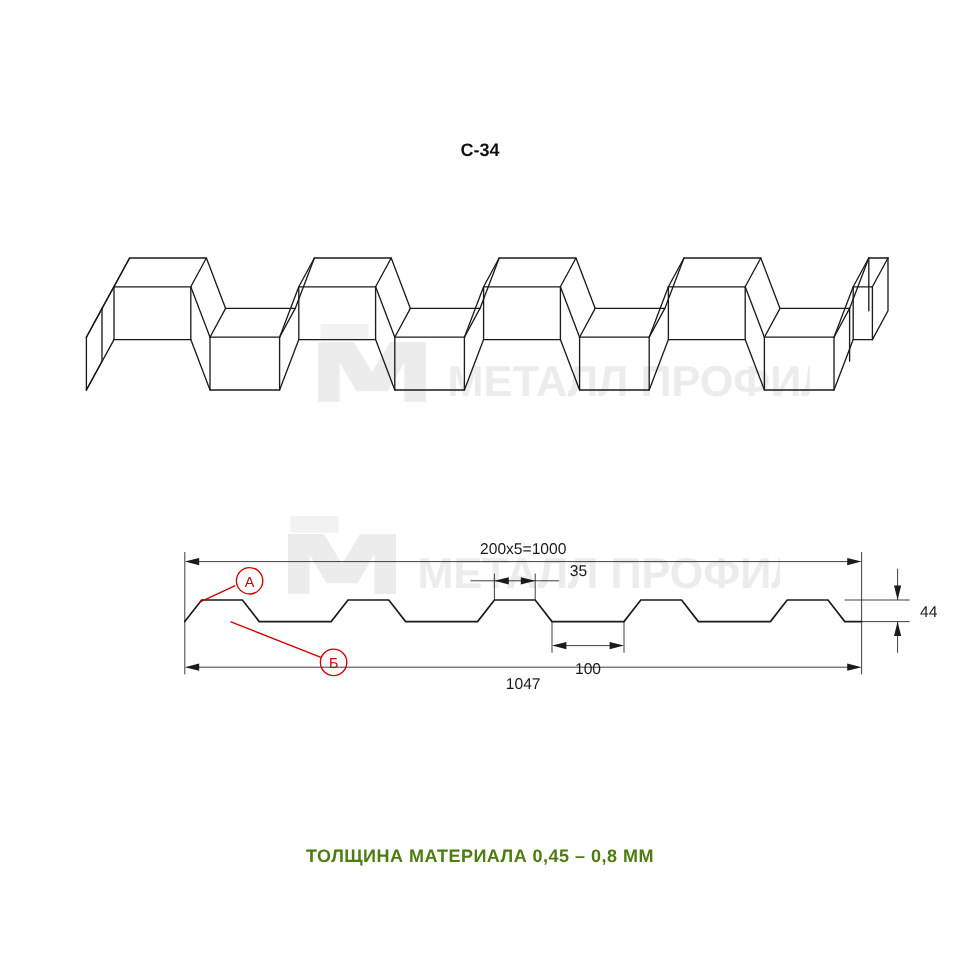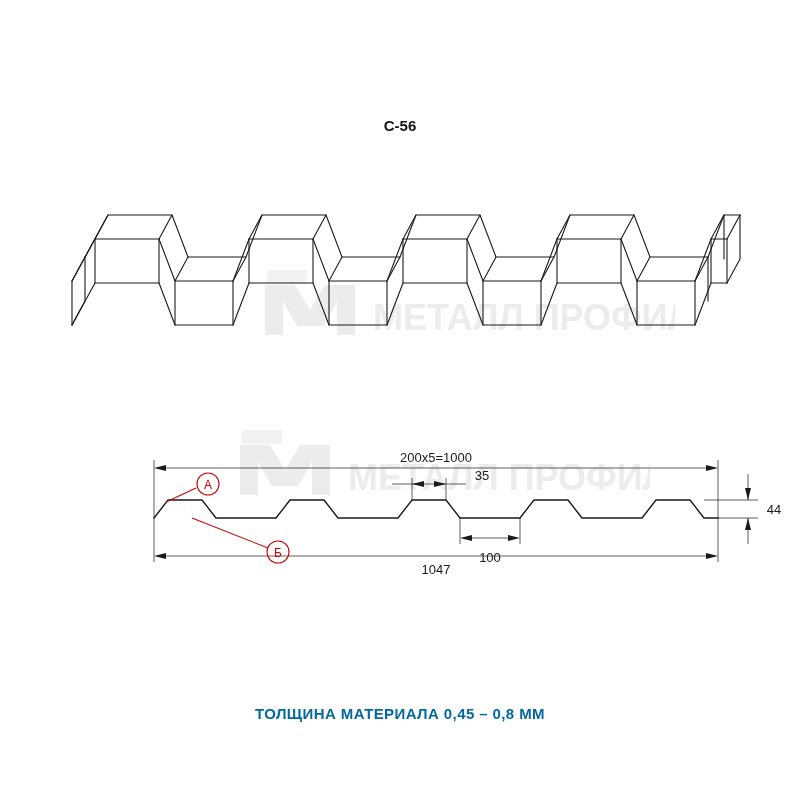--- a/index.html
+++ b/index.html
@@ -45,21 +45,21 @@
   }
   .footer {
     position: absolute;
     left: 0;
     top: 705px;
     width: 800px;
     text-align: center;
     font-size: 15px;
     font-weight: bold;
     letter-spacing: 0.4px;
-    color: #0369a1;
+    color: #4d7c0f;
   }
   .fig {
     position: absolute;
     left: 0;
     top: 0;
   }
   .wm {
     position: absolute;
     pointer-events: none;
   }
@@ -78,21 +78,21 @@
   </svg>
 
   <svg class="wm" width="420" height="120" style="left:230px; top:400px;" viewBox="0 0 420 120">
     <g fill="#ececec" stroke="none">
       <path d="M10 95 L10 45 L40 45 L55 70 L70 45 L100 45 L100 95 L82 95 L82 62 L68 86 L42 86 L28 62 L28 95 Z"></path>
       <path d="M12 44 L12 30 L52 30 L52 44 Z" opacity="0.7"></path>
     </g>
     <text x="118" y="90" font-family="Liberation Sans, sans-serif" font-size="36" font-weight="bold" fill="#ececec">МЕТАЛЛ ПРОФИЛЬ</text>
   </svg>
 
-  <div class="subtitle">С-56</div>
+  <div class="subtitle">С-34</div>
 
   <svg class="fig" width="700" height="200" style="left:50px; top:185px;" viewBox="0 0 700 200">
     <g fill="none" stroke="#1a1a1a" stroke-width="1.1" stroke-linejoin="round" stroke-linecap="round">
 
       <path d="M35 72 L58 30 L122 30 L138 72 L196 72 L212 30 L276 30 L292 72 L350 72 L366 30 L430 30 L446 72 L504 72 L520 30 L584 30 L600 72 L658 72 L674 30 L690 30"></path>
 
       <path d="M35 72 L22 96"></path>
       <path d="M58 30 L45 54"></path>
       <path d="M122 30 L109 54"></path>
       <path d="M138 72 L125 96"></path>

